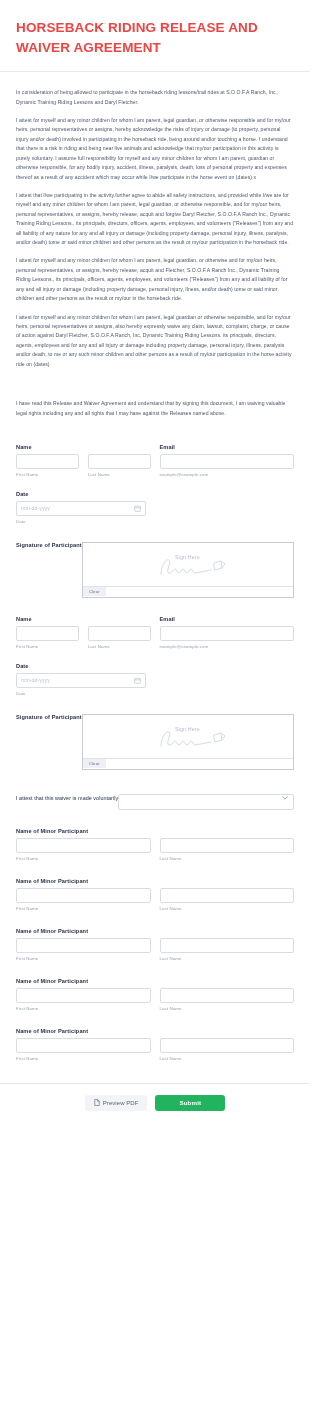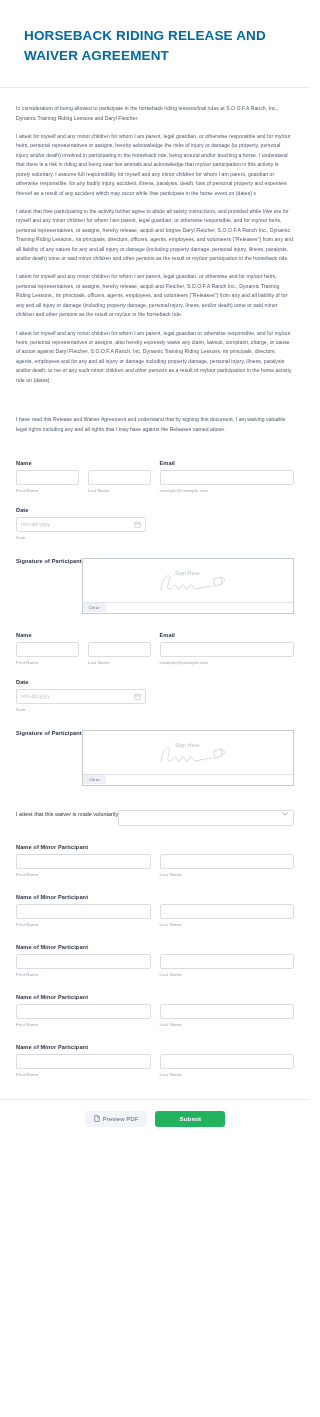--- a/index.html
+++ b/index.html
@@ -23,23 +23,23 @@
     position: relative;
   }
   
   .header {
     padding: 18px 16px 14px 16px;
   }
   .form-title {
     font-size: 13.5px;
     line-height: 1.45;
     font-weight: bold;
-    color: #0369a1;
+    color: #ef4444;
     letter-spacing: 0.01em;
-    margin: 8px;
+    margin: 0;
   }
   .header-divider {
     height: 1px;
     background: #e8e9ed;
     width: 100%;
   }
   
   .content {
     padding: 16px 16px 0 16px;
   }

